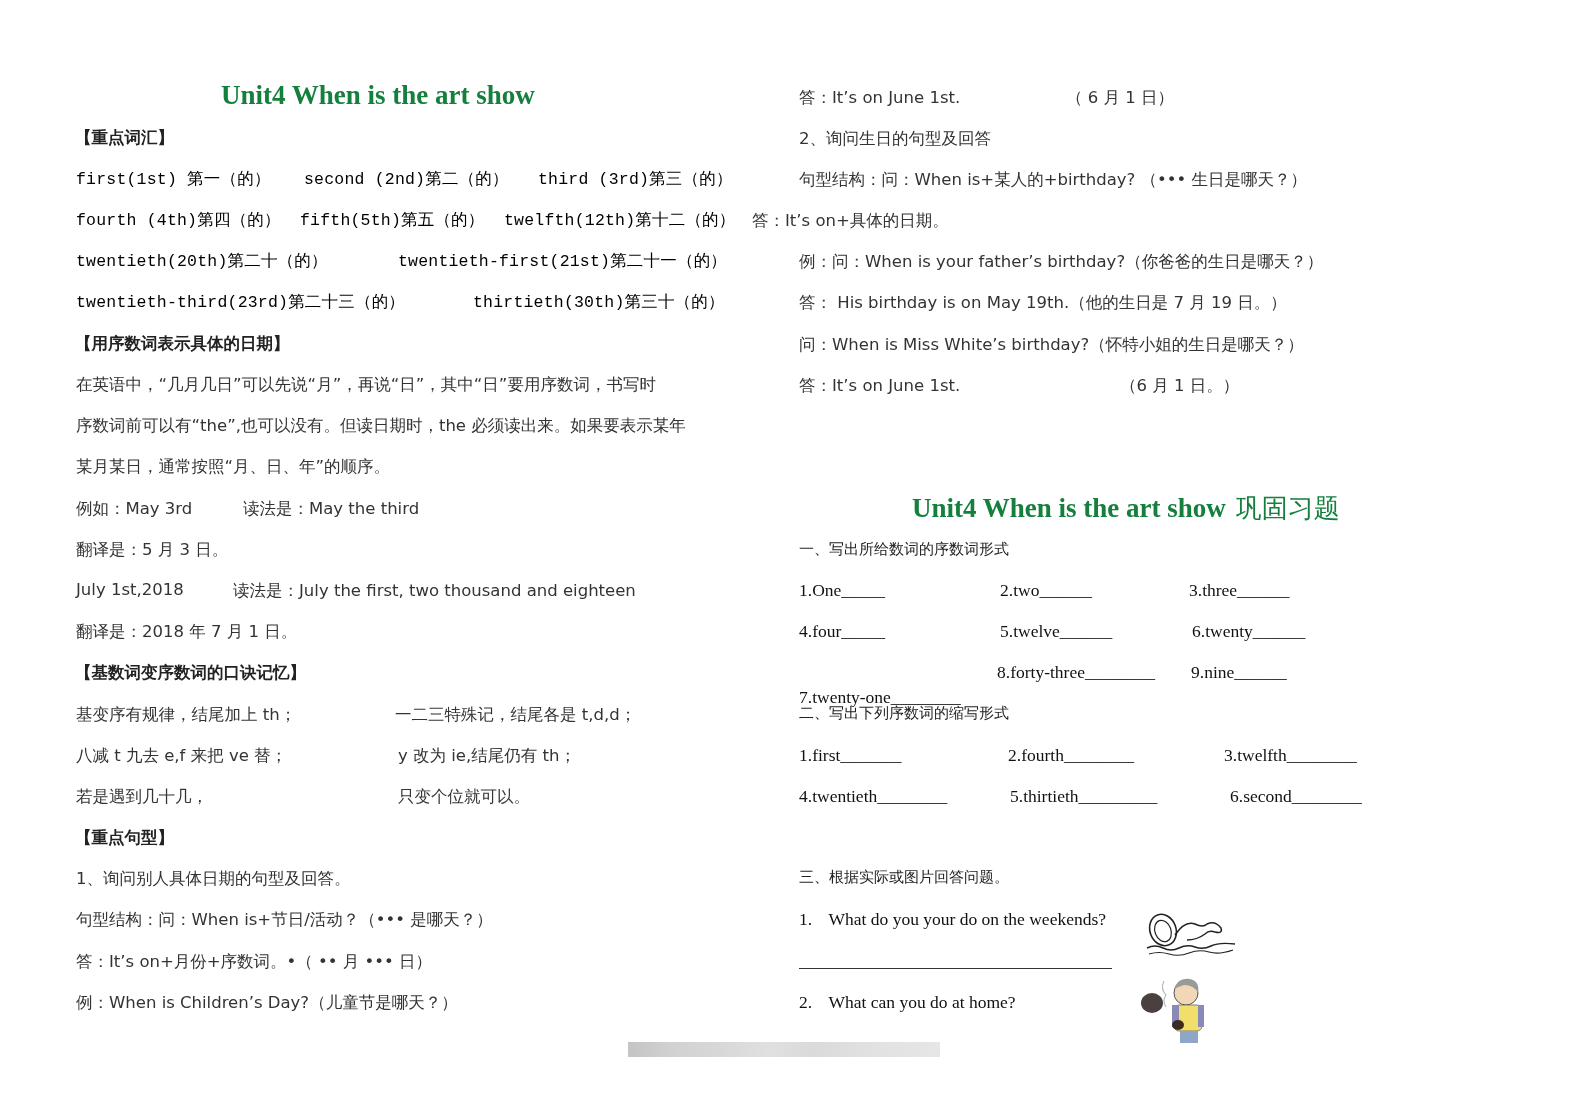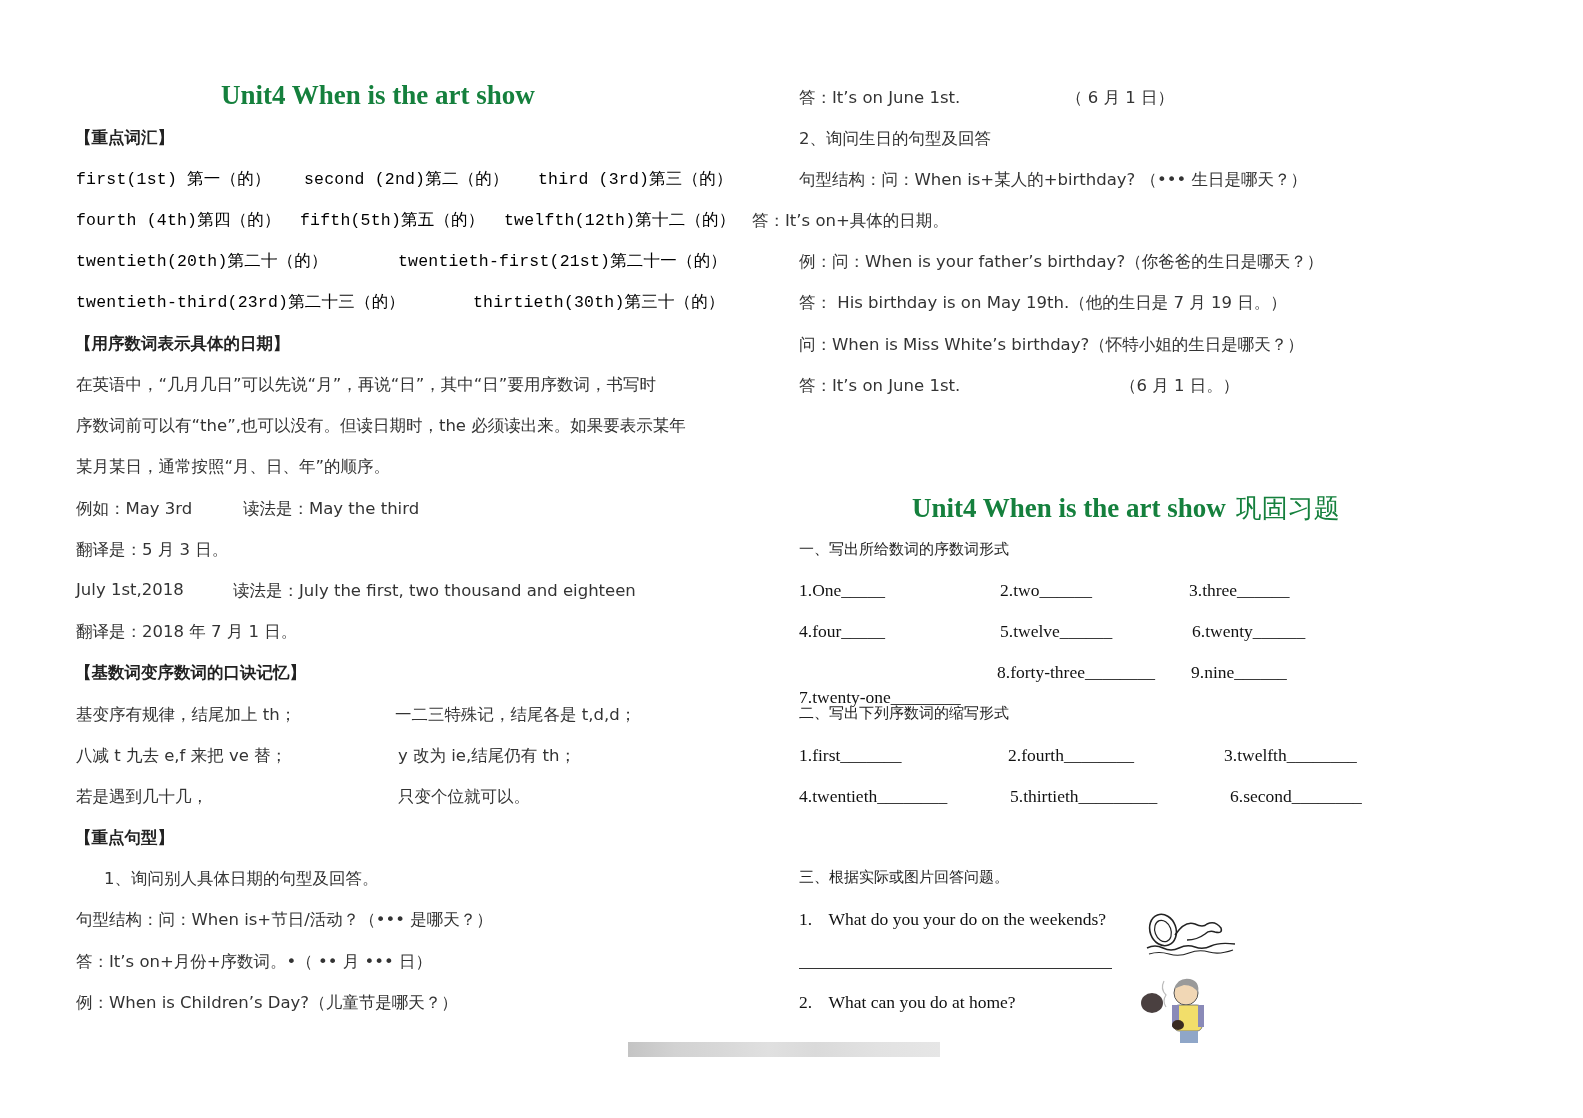--- a/index.html
+++ b/index.html
@@ -59,21 +59,21 @@
 
 <div class="abs cnline" style="left:76px; top:704px;">基变序有规律，结尾加上 th；</div>
 <div class="abs cnline" style="left:395px; top:704px;">一二三特殊记，结尾各是 t,d,d；</div>
 <div class="abs cnline" style="left:76px; top:745px;">八减 t 九去 e,f 来把 ve 替；</div>
 <div class="abs cnline" style="left:398px; top:745px;">y 改为 ie,结尾仍有 th；</div>
 <div class="abs cnline" style="left:76px; top:786px;">若是遇到几十几，</div>
 <div class="abs cnline" style="left:398px; top:786px;">只变个位就可以。</div>
 
 <div class="abs head" style="left:75px; top:827px;">【重点句型】</div>
 
-<div class="abs cnline" style="left:76px; top:868px;margin-left:28px;">1、询问别人具体日期的句型及回答。</div>
+<div class="abs cnline" style="left:76px; top:868px;">1、询问别人具体日期的句型及回答。</div>
 <div class="abs cnline" style="left:76px; top:909px;">句型结构：问：When is+节日/活动？（••• 是哪天？）</div>
 <div class="abs cnline" style="left:76px; top:951px;">答：It’s on+月份+序数词。•（ •• 月 ••• 日）</div>
 <div class="abs cnline" style="left:76px; top:992px;">例：When is Children’s Day?（儿童节是哪天？）</div>
 
 <div class="abs cnline" style="left:799px; top:87px;">答：It’s on June 1st.</div>
 <div class="abs cnline" style="left:1066px; top:87px;">（  6 月 1 日）</div>
 <div class="abs cnline" style="left:799px; top:128px;">2、询问生日的句型及回答</div>
 <div class="abs cnline" style="left:799px; top:169px;">句型结构：问：When is+某人的+birthday?  （••• 生日是哪天？）</div>
 <div class="abs cnline" style="left:752px; top:210px;text-align:right;">答：It’s on+具体的日期。</div>
 <div class="abs cnline" style="left:799px; top:251px;">例：问：When is your father’s birthday?（你爸爸的生日是哪天？）</div>

